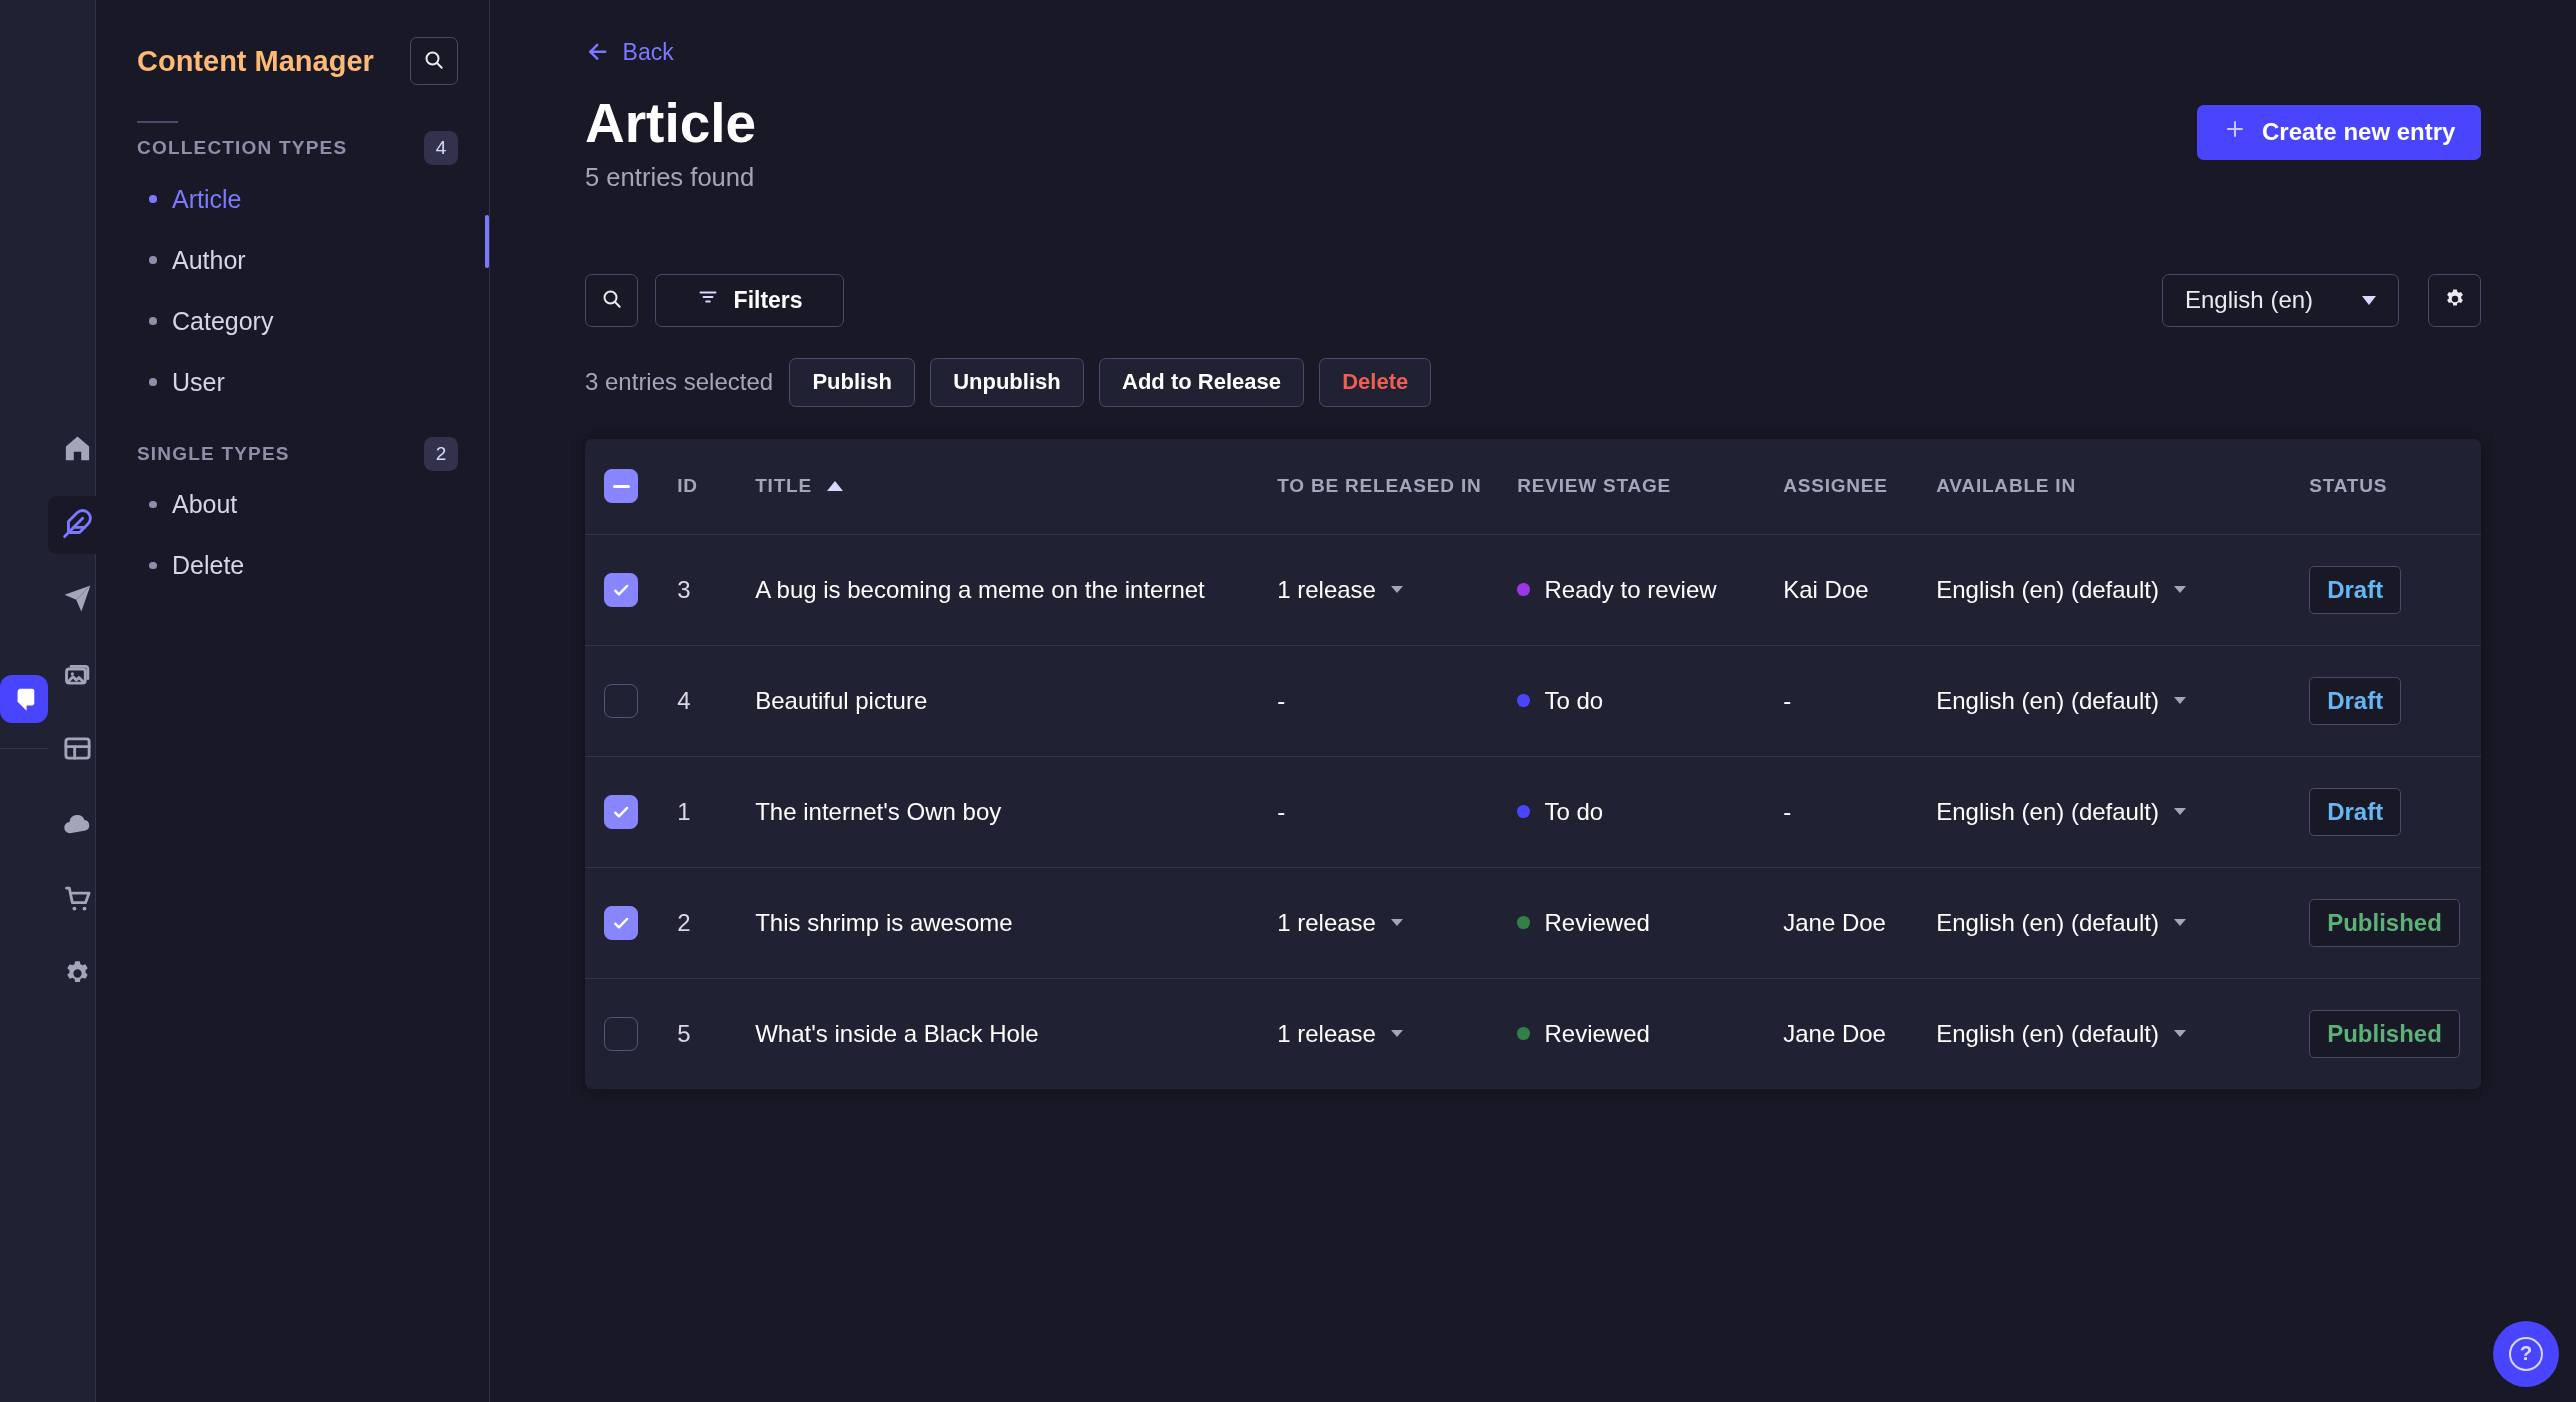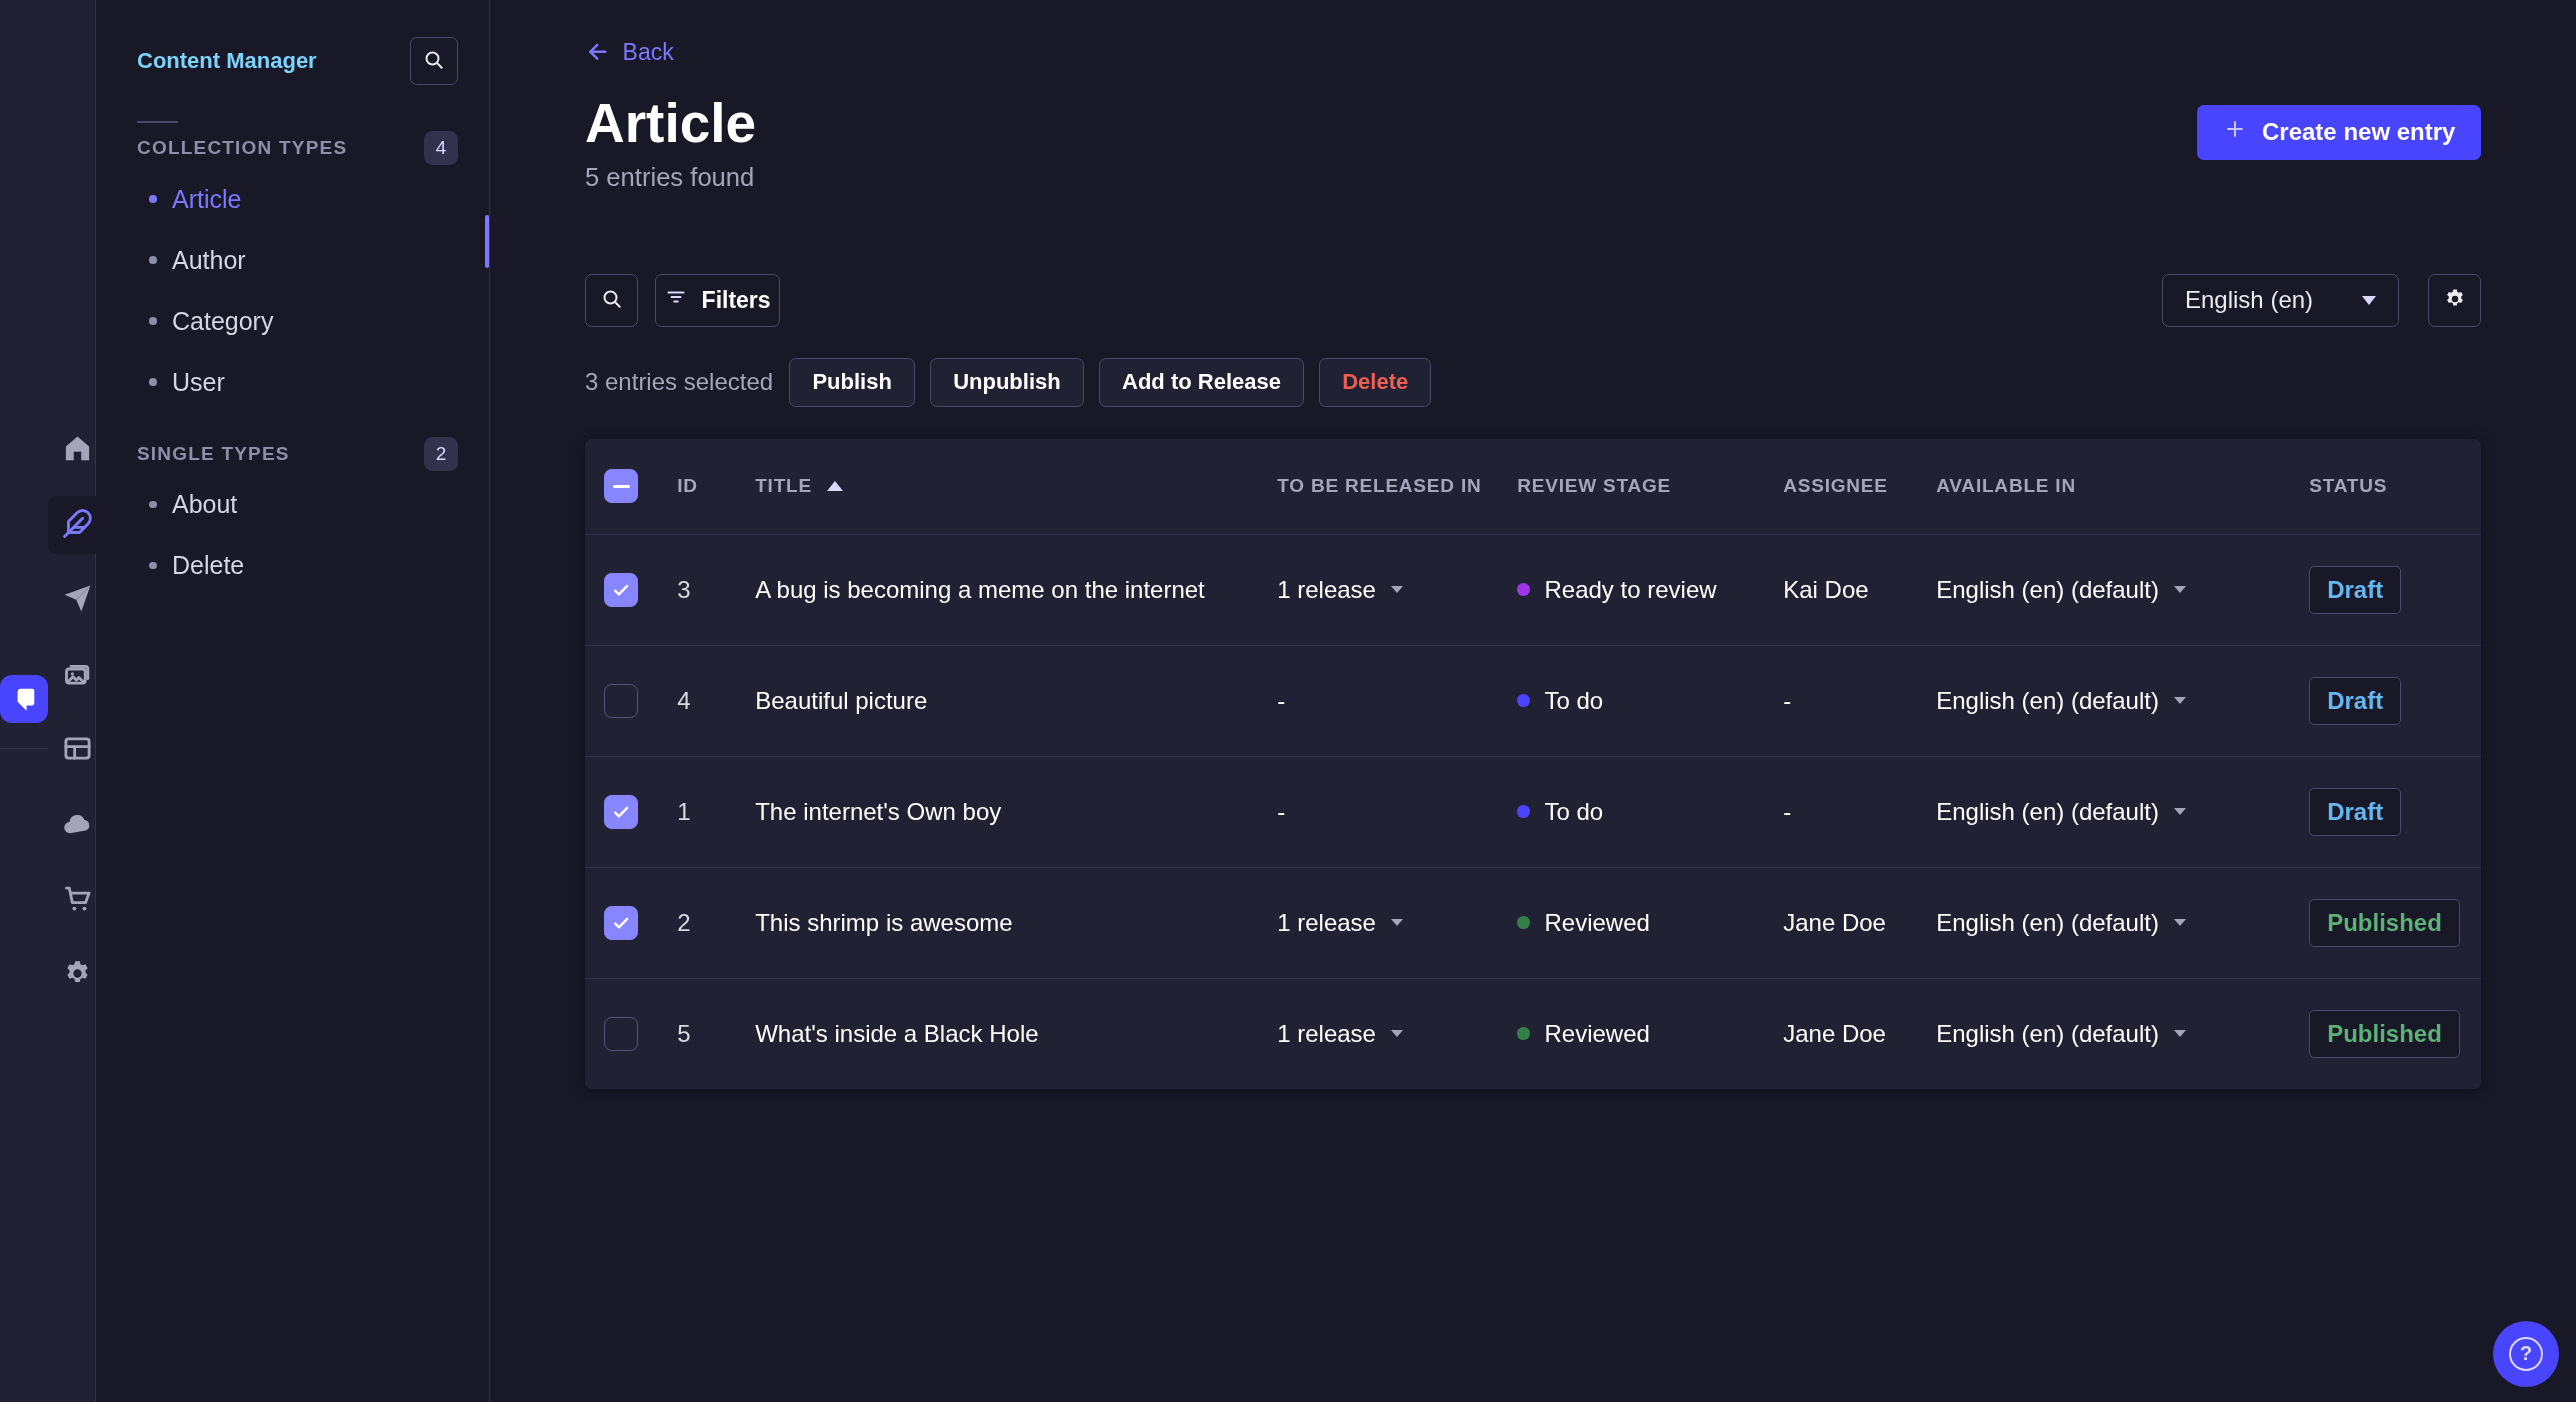--- a/index.html
+++ b/index.html
@@ -13,21 +13,21 @@
   .rail-icons{display:flex;flex-direction:column;gap:17px;margin-top:22px;}
   .rail-btn{width:58px;height:58px;border-radius:8.5px;display:flex;align-items:center;justify-content:center;color:#a5a5ba;background:transparent;border:none;cursor:pointer;padding:0;}
   .rail-btn.active{background:#181826;color:#7b79ff;}
   .rail-btn svg{width:31px;height:31px;}
   .rail-bottom{margin-top:auto;width:100%;height:95px;border-top:0.9px solid #32324d;display:flex;align-items:center;justify-content:center;}
   .avatar{width:58px;height:58px;border-radius:50%;background:#7b79ff;color:#181826;font-size:23px;font-weight:700;display:flex;align-items:center;justify-content:center;letter-spacing:0.4px;}
 
   
   .subnav{width:394px;background:#181826;border-right:0.9px solid #32324d;flex-shrink:0;position:relative;}
   .subnav-header{display:flex;justify-content:space-between;align-items:center;padding:37px 31px 0 41px;}
-  .subnav-title{font-size:22px;font-weight:700;margin:0;color:#7dd3fc;}
+  .subnav-title{font-size:29px;font-weight:700;margin:0;color:#fdba74;}
   .icon-sq-btn{width:48px;height:48px;border-radius:6.8px;border:0.9px solid #4a4a6a;background:transparent;display:flex;align-items:center;justify-content:center;color:#eaeaef;cursor:pointer;padding:0;}
   .icon-sq-btn svg{width:24px;height:24px;}
   .subnav-divider{width:41px;height:1.7px;background:#4a4a6a;border:none;margin:36px 0 0 41px;}
   .sn-section{margin-top:24px;}
   .sn-section:first-of-type{margin-top:8.5px;}
   .sn-sec-head{display:flex;justify-content:space-between;align-items:center;padding:0 31px 0 41px;height:34px;}
   .sn-sec-label{font-size:19px;font-weight:700;letter-spacing:1.2px;color:#8e8ea9;}
   .sn-badge{min-width:34px;height:34px;padding:0 5.1px;border-radius:8.5px;background:#32324d;color:#d9d8ff;font-size:19px;display:flex;align-items:center;justify-content:center;}
   .sn-items{list-style:none;margin:3.4px 0 0 0;padding:0;}
   .sn-item{height:61px;display:flex;align-items:center;padding-left:53px;cursor:pointer;}
@@ -44,21 +44,21 @@
   .header-row{display:flex;justify-content:space-between;margin-top:22px;}
   .page-title{font-size:55px;font-weight:700;margin:0;line-height:60px;color:#fff;}
   .page-subtitle{font-size:25.6px;color:#a5a5ba;margin:10.2px 0 0 0;line-height:29px;}
   .btn-primary{height:55px;margin-top:12px;padding:0 25.6px;border-radius:6.8px;border:none;background:#4945ff;color:#fff;font-size:24px;font-weight:600;display:inline-flex;align-items:center;gap:15.3px;cursor:pointer;}
   .btn-primary svg{width:24px;height:24px;color:rgba(255,255,255,.7);}
 
   .toolbar-row{margin-top:82px;display:flex;justify-content:space-between;align-items:center;}
   .toolbar-left{display:flex;gap:17px;align-items:center;}
   .toolbar-right{display:flex;gap:29px;align-items:center;}
   .icon-sq-btn.lg{width:53px;height:53px;}
-  .btn-outline{height:53px;padding:0 8px;border-radius:6.8px;border:0.9px solid #4a4a6a;background:transparent;color:#fff;font-size:23px;font-weight:600;display:inline-flex;align-items:center;gap:13.6px;cursor:pointer;}
+  .btn-outline{height:53px;padding:0 40px;border-radius:6.8px;border:0.9px solid #4a4a6a;background:transparent;color:#fff;font-size:23px;font-weight:600;display:inline-flex;align-items:center;gap:13.6px;cursor:pointer;}
   .btn-outline svg{width:24px;height:24px;color:#d9d8ff;}
   .select-box{height:53px;min-width:237px;padding:0 22px;border-radius:6.8px;border:0.9px solid #4a4a6a;background:transparent;color:#eaeaef;font-size:24px;display:inline-flex;align-items:center;justify-content:space-between;gap:34px;cursor:pointer;}
   .caret{width:0;height:0;border-left:7.7px solid transparent;border-right:7.7px solid transparent;border-top:9.4px solid #d9d8ff;}
   .caret.sm{border-left-width:6px;border-right-width:6px;border-top-width:7.7px;border-top-color:#a5a5ba;}
 
   .selection-row{margin-top:31px;display:flex;align-items:center;gap:15.3px;}
   .selection-text{font-size:24px;color:#a5a5ba;margin-right:1px;}
   .btn-action{height:49px;padding:0 22px;border-radius:6.8px;border:0.9px solid #4a4a6a;background:#212134;color:#fff;font-size:22px;font-weight:600;cursor:pointer;}
   .btn-action.danger{color:#ee5e52;}
 

